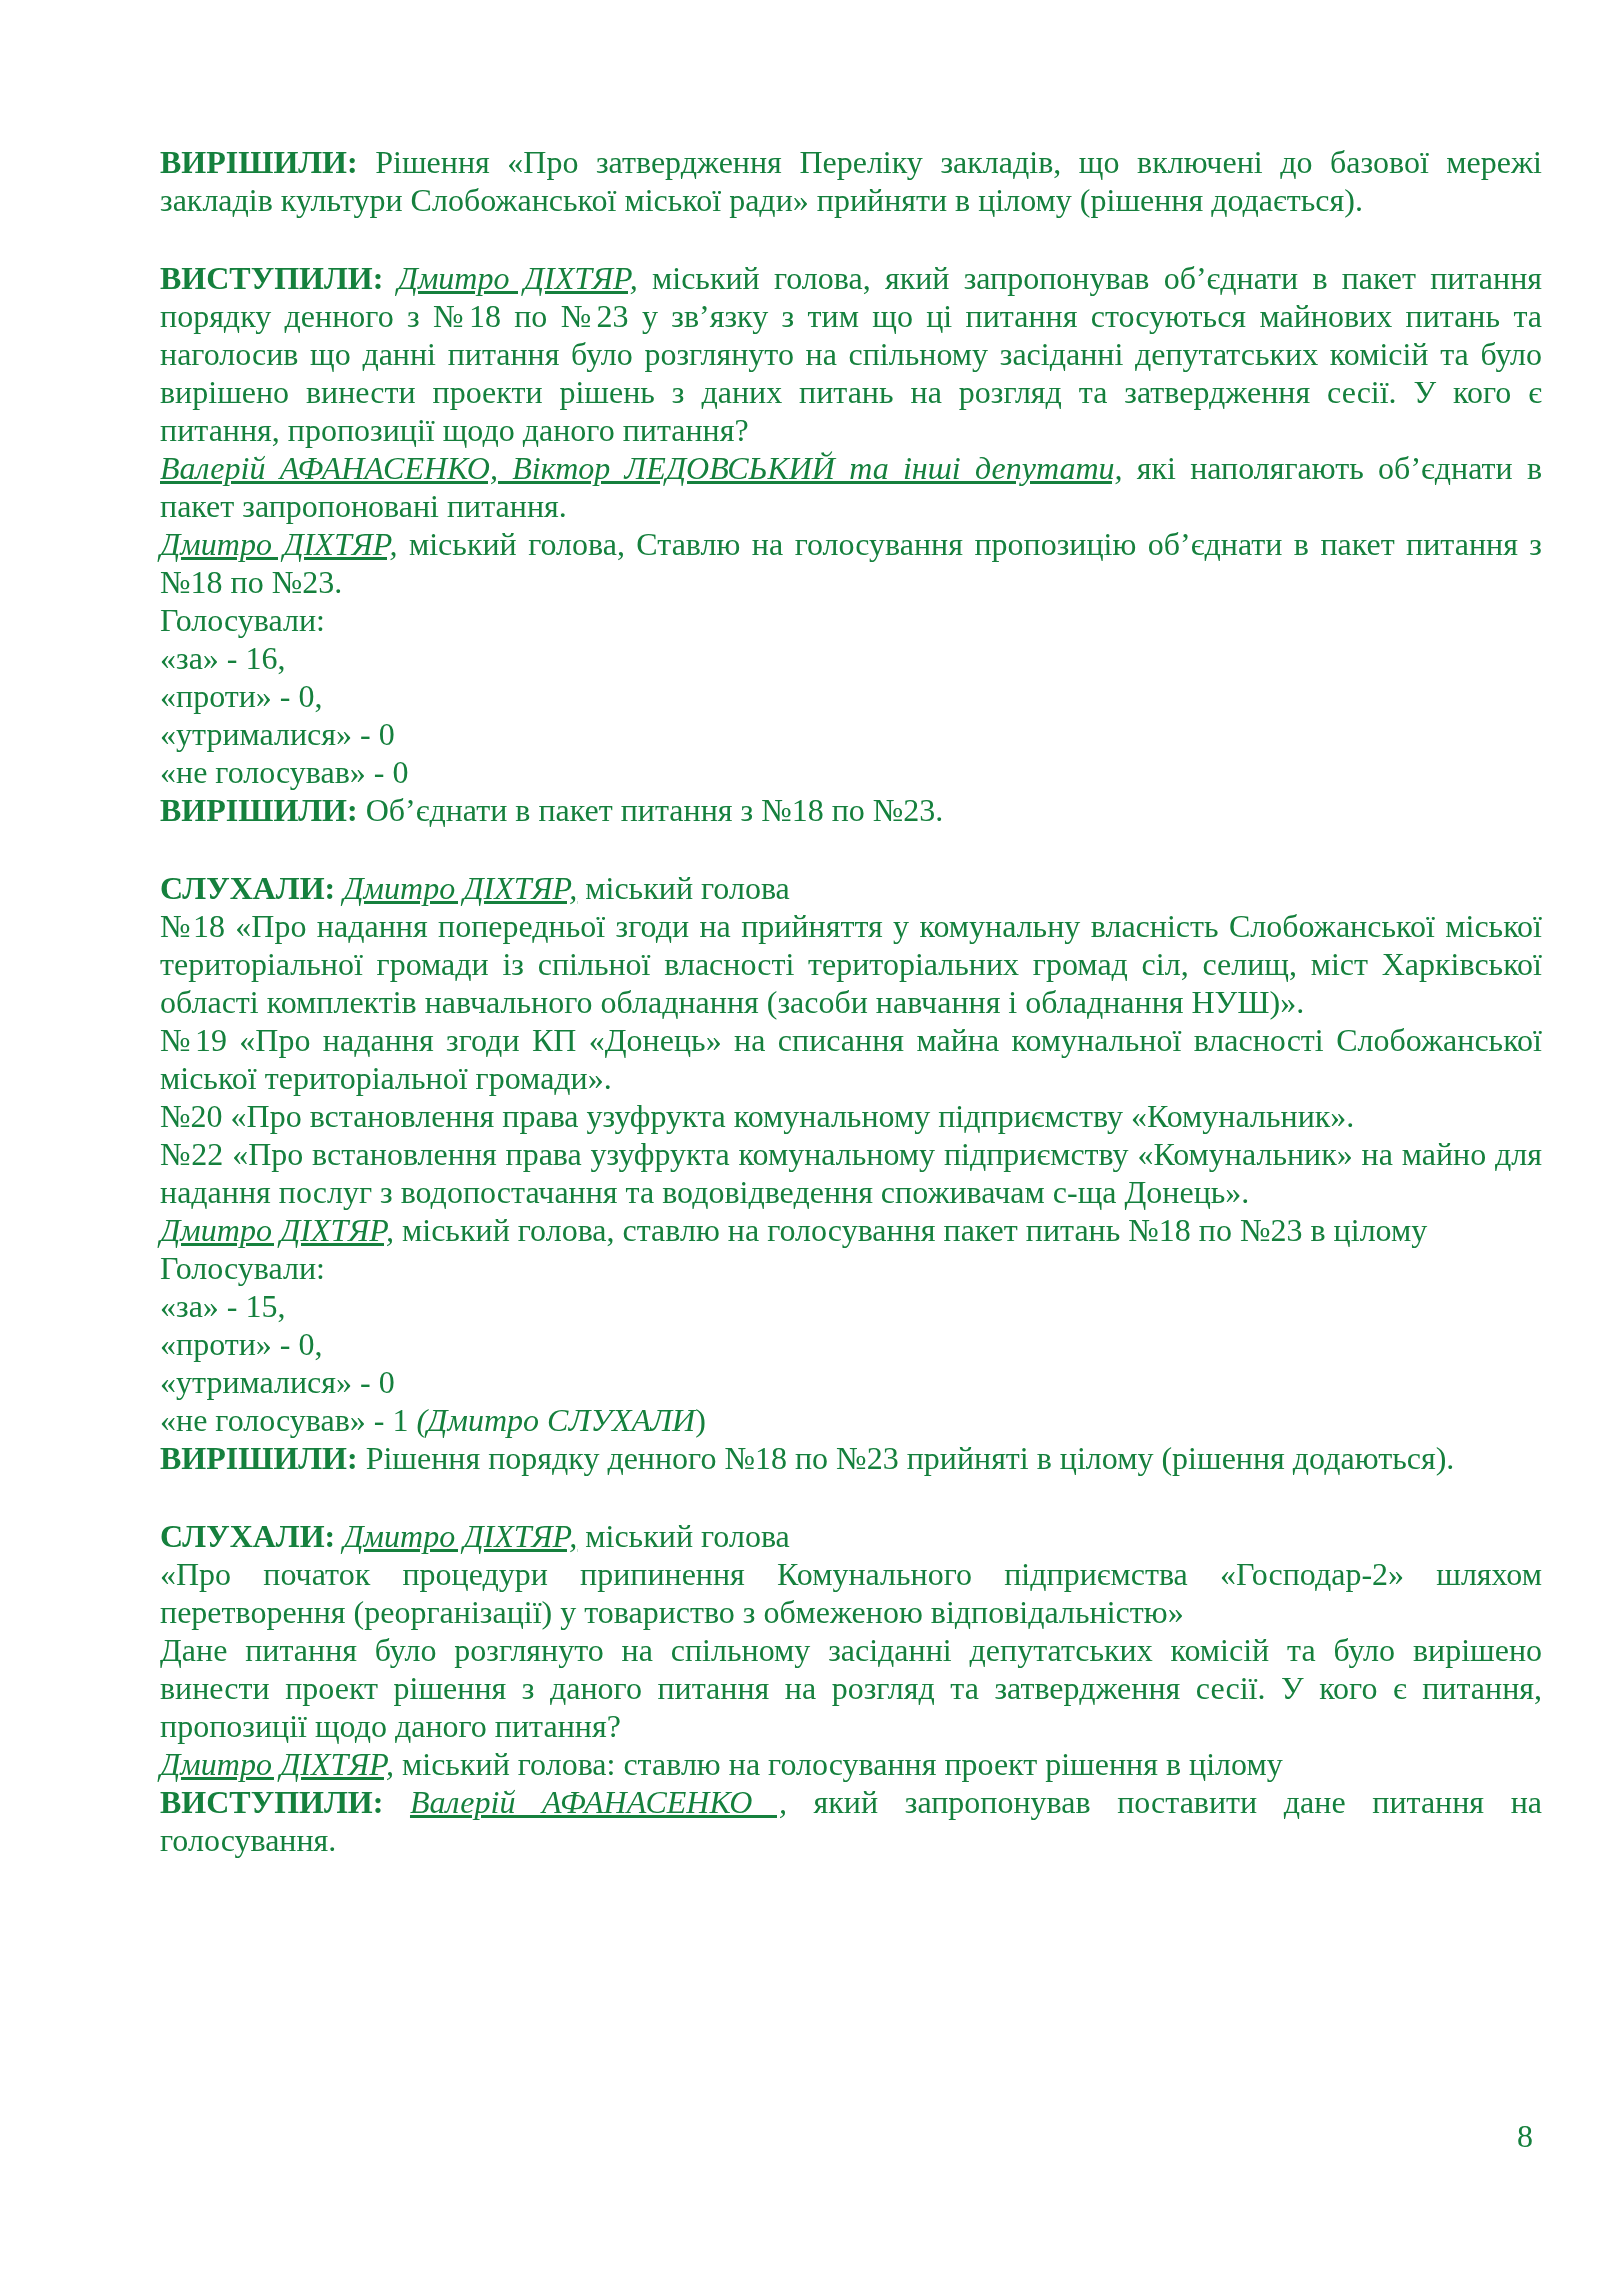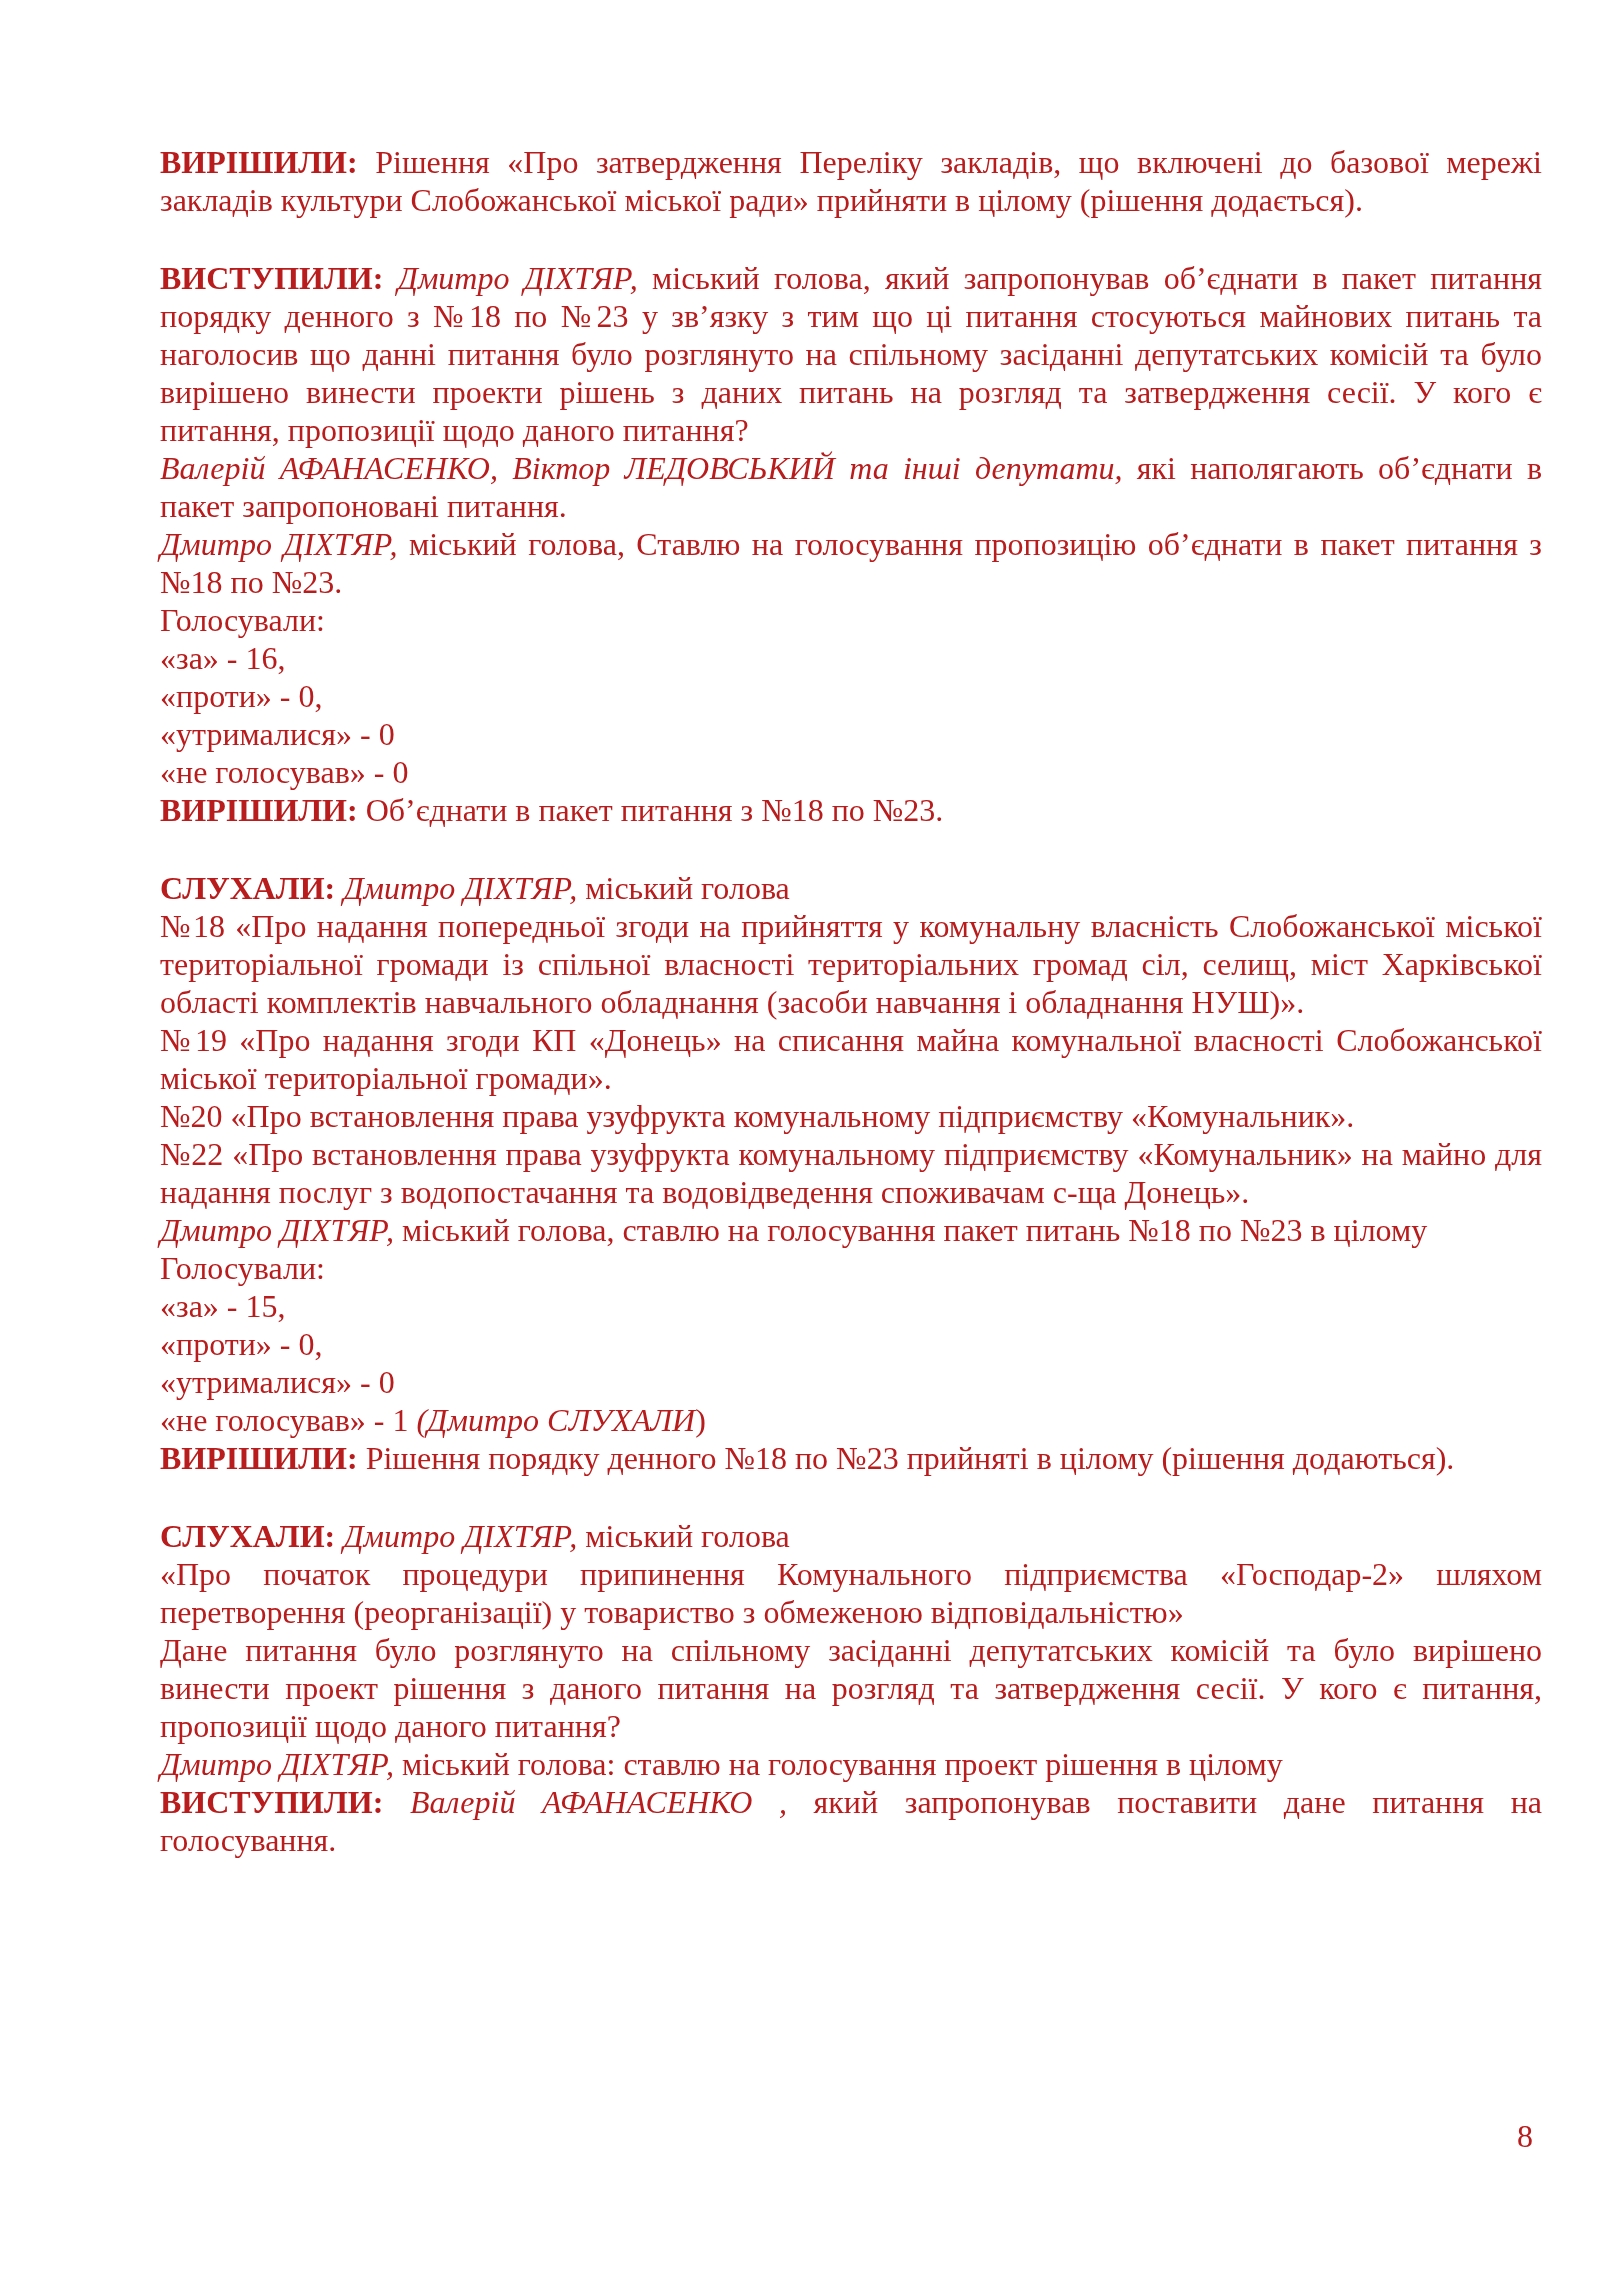--- a/index.html
+++ b/index.html
@@ -6,21 +6,21 @@
   html, body {
     margin: 0;
     padding: 0;
     background: #ffffff;
   }
   .sheet {
     position: relative;
     width: 1621px;
     height: 2293px;
     background: #ffffff;
-    color: #b91c1c;
+    color: #15803d;
     font-family: "Liberation Serif", "DejaVu Serif", serif;
     overflow: hidden;
   }
   .content {
     position: absolute;
     left: 160px;
     top: 143px;
     width: 1382px;
     font-size: 32px;
     line-height: 38px;
@@ -29,21 +29,21 @@
   .para {
     margin: 0;
     padding: 0;
   }
   .gap {
     height: 40px;
     margin: 0;
     padding: 0;
   }
   .run-bold   { font-weight: bold; }
-  .run-name   { font-style: italic; }
+  .run-name   { font-style: italic; text-decoration: underline; }
   .run-italic { font-style: italic; }
   .run-regular { }
   .page-number {
     position: absolute;
     top: 2117px;
     left: 1517px;
     font-size: 32px;
     line-height: 38px;
   }
 </style>

